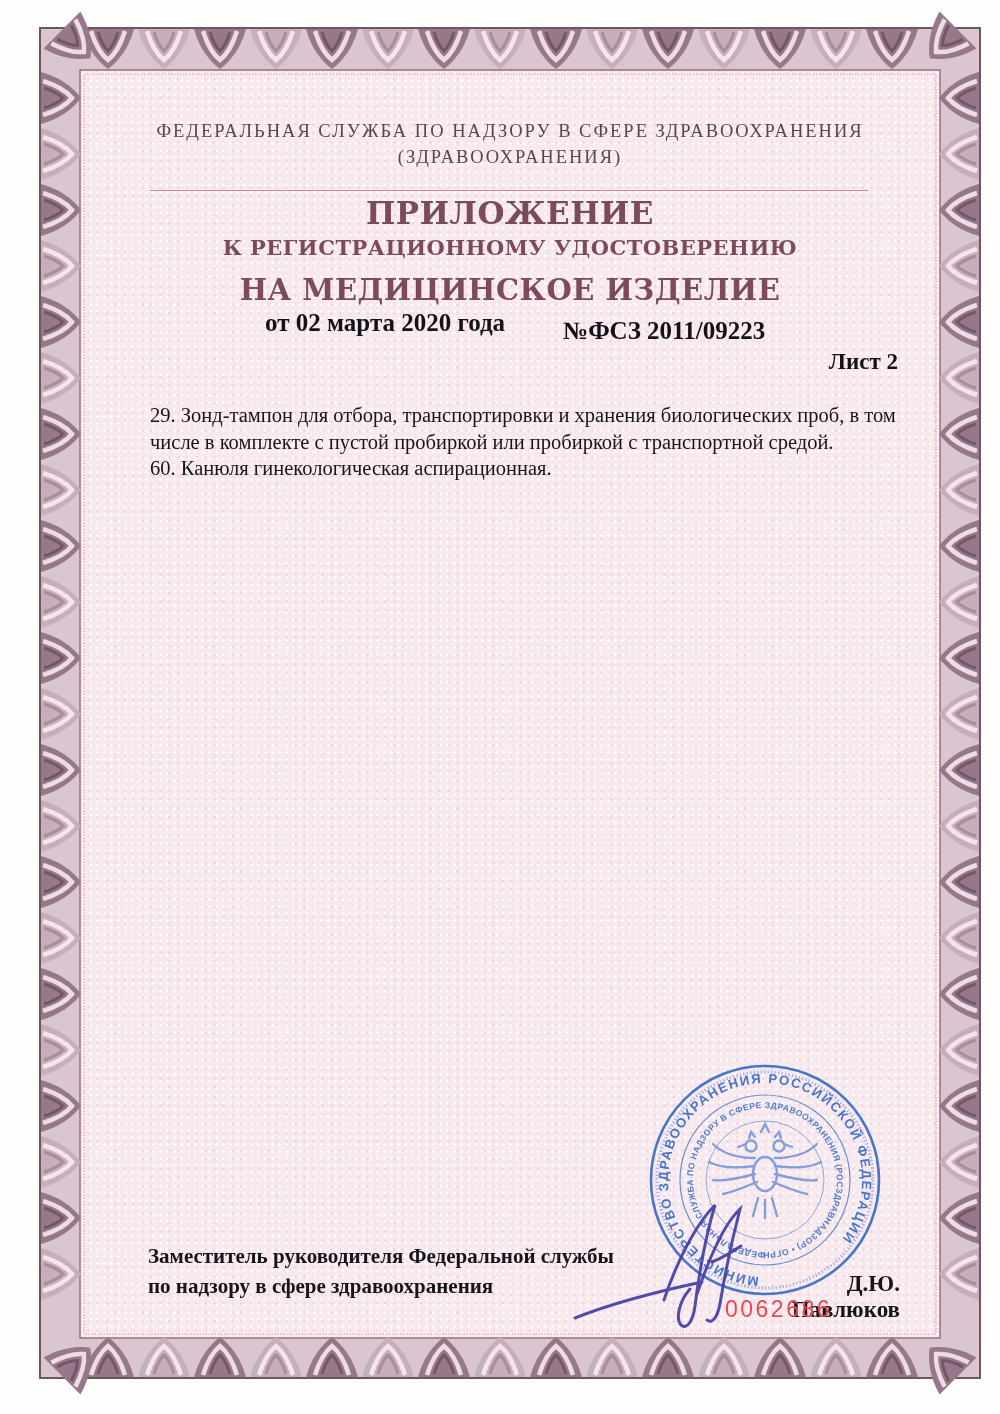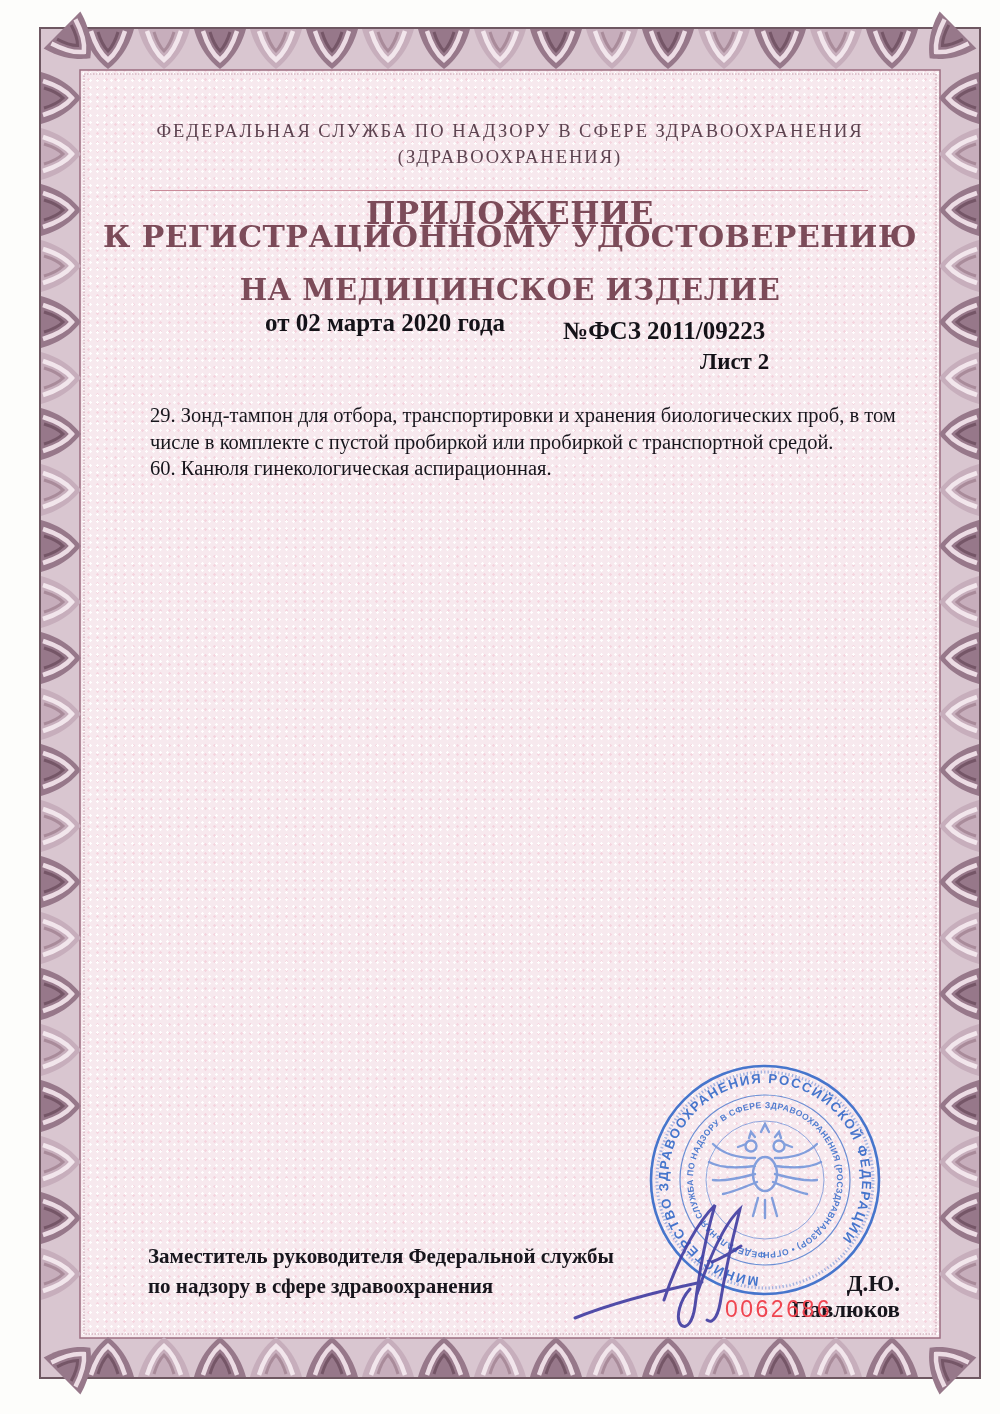--- a/index.html
+++ b/index.html
@@ -14,27 +14,27 @@
     background-size:7px 7px, 9px 9px;
     background-position:0 0, 4px 5px;}
   svg.deco{position:absolute;left:0;top:0;pointer-events:none;}
   .txt{position:absolute;color:#17151c;}
   .center{left:80px;width:860px;text-align:center;}
   .agency{top:121px;font-size:18.5px;letter-spacing:2px;color:#5d4350;}
   .agency2{top:147px;font-size:18.5px;letter-spacing:2px;color:#5d4350;}
   .divider{position:absolute;left:150px;top:190px;width:718px;height:1px;background:#c98a99;}
   .title{font-family:"DejaVu Serif",serif;font-weight:bold;color:#7c4b59;letter-spacing:.5px;}
   .title1{top:195px;font-size:31px;}
-  .title2{top:219px;font-size:30px;text-align:center;}
+  .title2{top:235px;font-size:21px;text-align:center;}
   .title3{top:273px;font-size:29px;}
   .bold-black{font-weight:bold;color:#141218;}
   .date-line{left:265px;top:309px;font-size:25px;}
   .num-line{left:563px;top:317px;font-size:25px;}
   .num-line .nv{}
-  .sheet{left:700px;top:349px;width:198px;font-size:23px;}
+  .sheet{left:700px;top:349px;width:198px;text-align:right;font-size:23px;}
   .body-items{left:150px;top:402px;width:762px;font-size:20.5px;line-height:26.5px;
     white-space:pre-wrap;color:#17151c;}
   .sig-title{left:148px;top:1241px;font-size:21px;line-height:30px;font-weight:bold;}
   .sig-name{left:750px;top:1271px;width:150px;text-align:right;font-size:23px;font-weight:bold;}
   .serial{left:725px;top:1296px;width:200px;text-align:left;
     font-family:Liberation Sans, sans-serif;font-size:23px;letter-spacing:2.5px;color:#ef4550;}
   .stamp-svg{position:absolute;left:645px;top:1060px;pointer-events:none;opacity:.88;}
   .sign-svg{position:absolute;left:0;top:0;pointer-events:none;}
 </style>
 </head>

